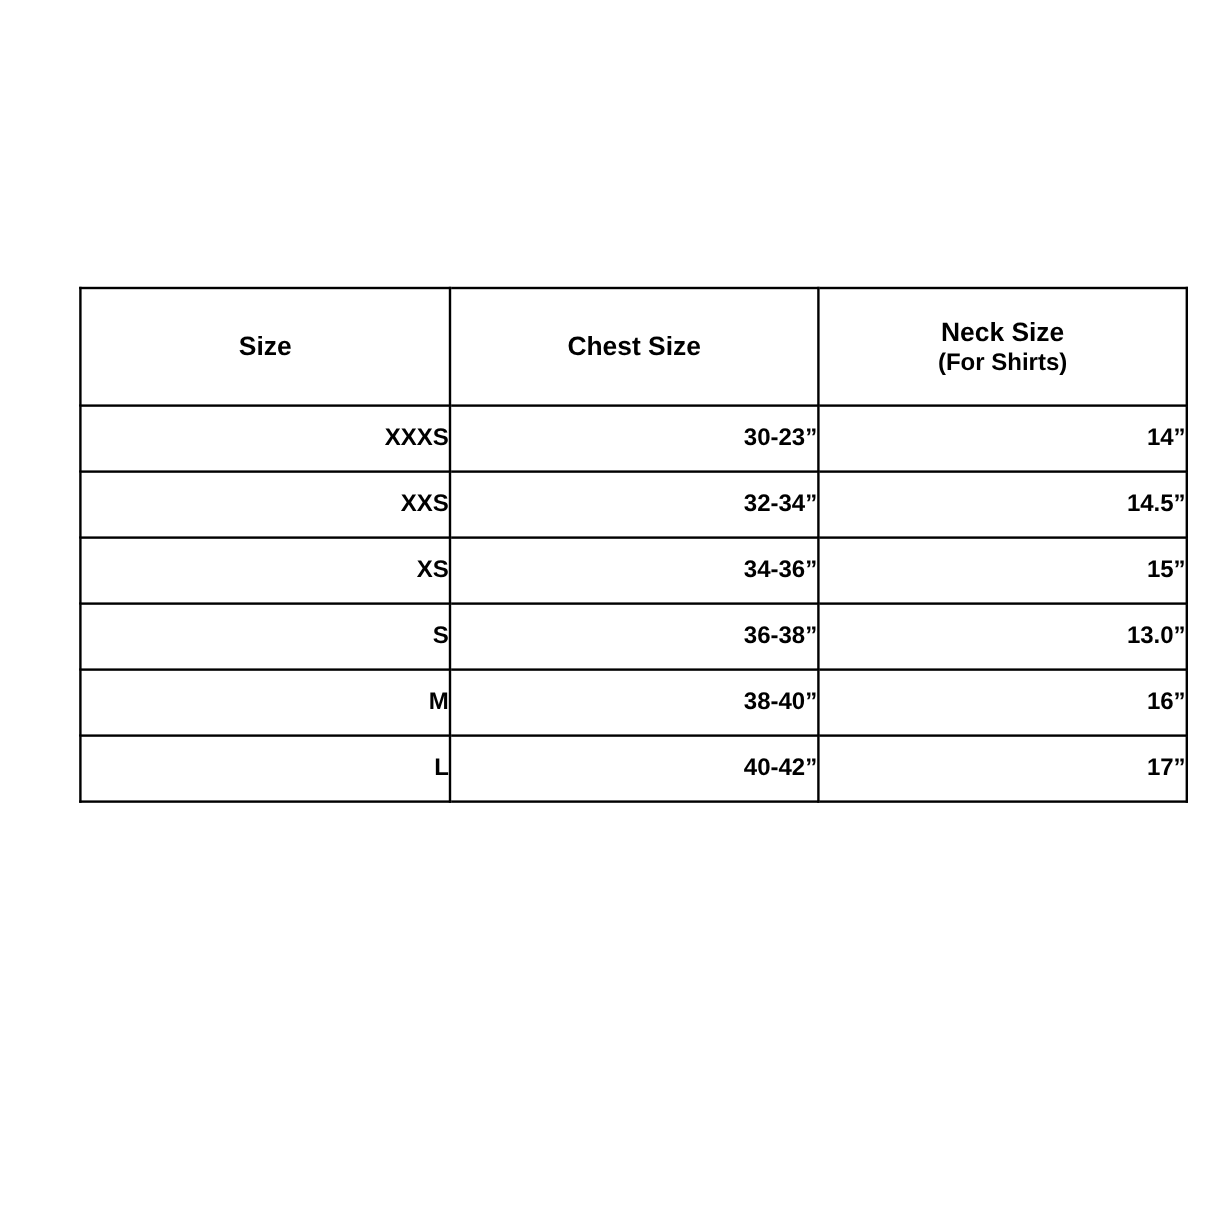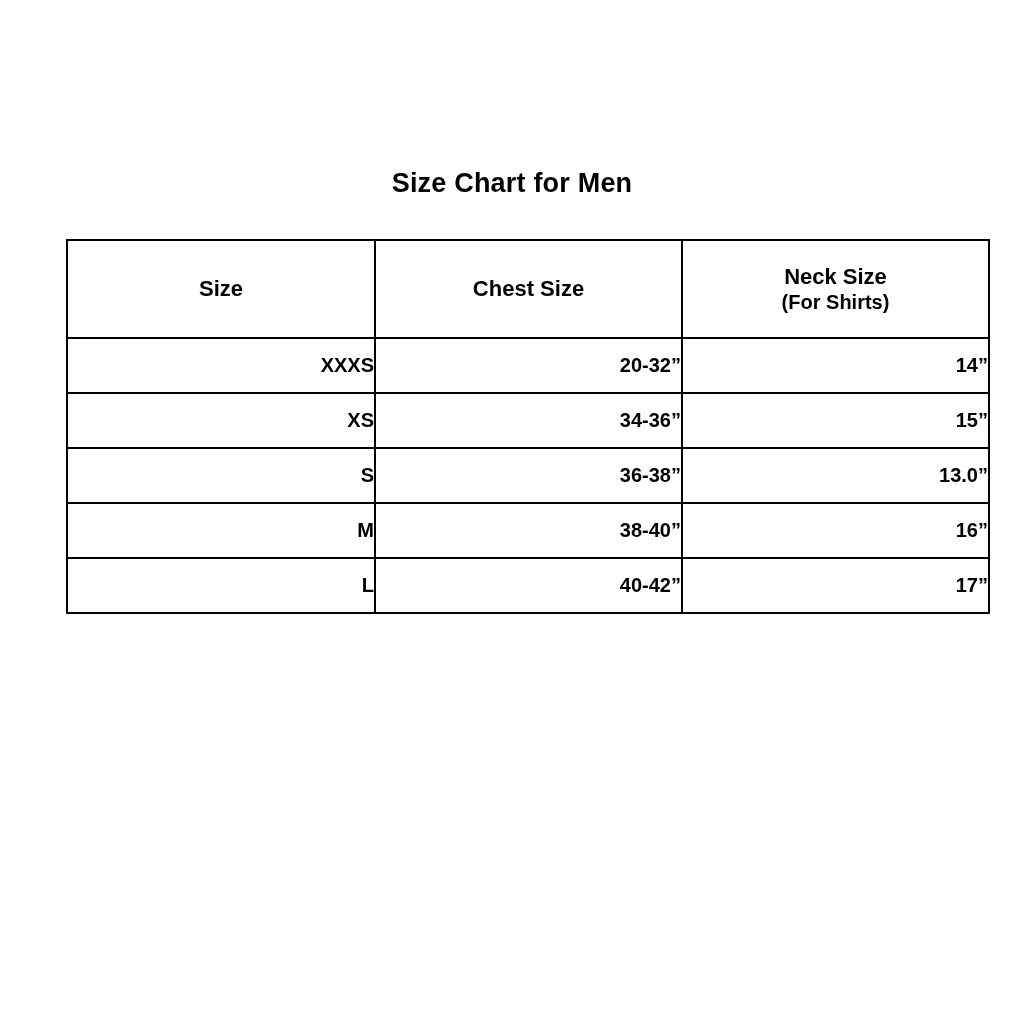--- a/index.html
+++ b/index.html
@@ -66,21 +66,20 @@
     display: block;
     font-size: 20px;
     font-weight: bold;
   }
 </style>
 </head>
 <body>
 
 <div id="page">
 
-  <div id="chart-title">Size Chart for Men</div>
 
   <table id="size-table">
     <colgroup>
       <col class="col-size">
       <col class="col-chest">
       <col class="col-neck">
     </colgroup>
     <thead>
       <tr>
         <th>
@@ -91,22 +90,27 @@
         </th>
         <th>
           <span>Neck Size</span>
           <span class="sub-line">(For Shirts)</span>
         </th>
       </tr>
     </thead>
     <tbody>
       <tr>
         <td>XXXS</td>
-        <td>20-32”</td>
+        <td>30-23”</td>
         <td>14”</td>
+      </tr>
+      <tr>
+        <td>XXS</td>
+        <td>32-34”</td>
+        <td>14.5”</td>
       </tr>
       <tr>
         <td>XS</td>
         <td>34-36”</td>
         <td>15”</td>
       </tr>
       <tr>
         <td>S</td>
         <td>36-38”</td>
         <td>13.0”</td>

